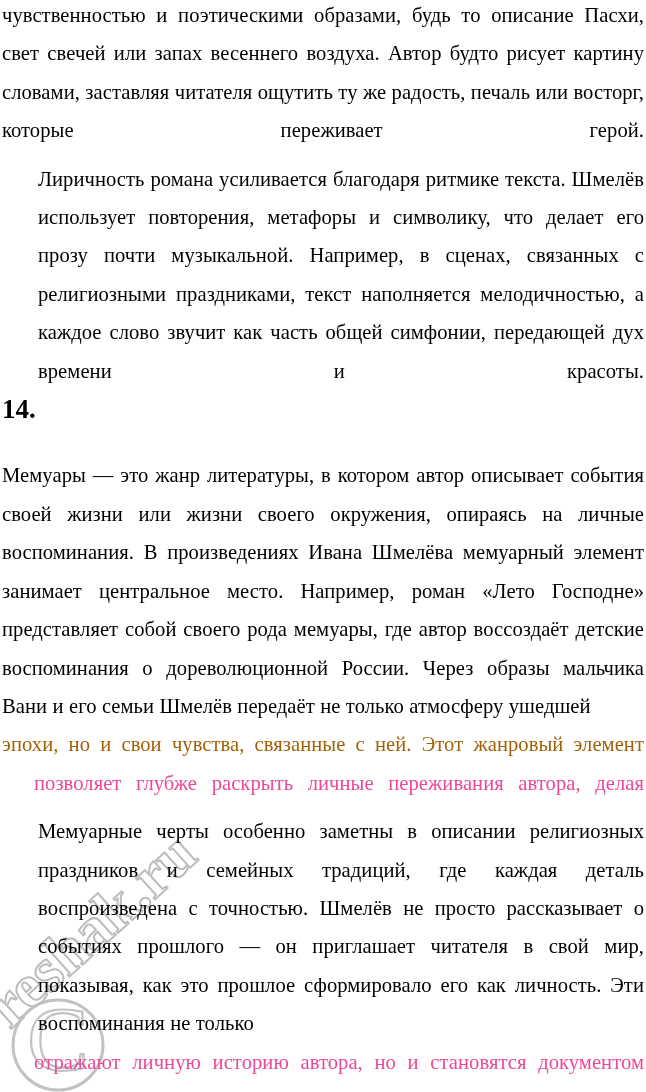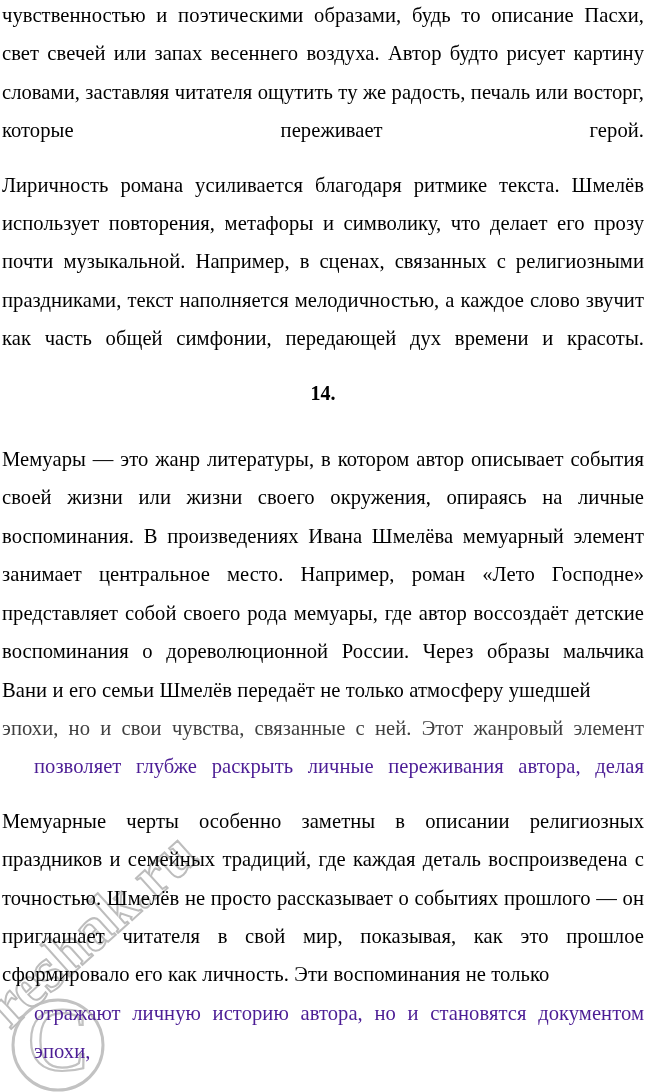--- a/index.html
+++ b/index.html
@@ -55,36 +55,36 @@
     line-height: 38.4px;
     letter-spacing: 0.05px;
     word-spacing: 0.2px;
     hyphens: none;
   }
   
   .para.justify-last {
     text-align-last: justify;
   }
 
-  .gap-para  { margin-top: 16px; }
+  .gap-para  { margin-top: 10px; padding-left: 38px; }
   .gap-head  { margin-top: 18px; }
   .gap-after-head { margin-top: 28px; }
 
   .heading-num {
-    margin: 16px;
+    margin: 0;
     padding: 0 2px;
-    font-size: 20px;
+    font-size: 27px;
     line-height: 38.4px;
     font-weight: bold;
-    text-align: center;
+    text-align: left;
   }
 
   
-  .faded-a { color: #404040; }
-  .faded-b { color: #4c1d95; padding-left: 34px; }
+  .faded-a { color: #a16207; }
+  .faded-b { color: #ec4899; padding-left: 34px; }
   .faded-c { color: #8a8a8a; }
 
   .lead-top { margin-top: -4px; }
 </style>
 </head>
 <body>
 
 <div id="page">
 
   <div id="watermark">

